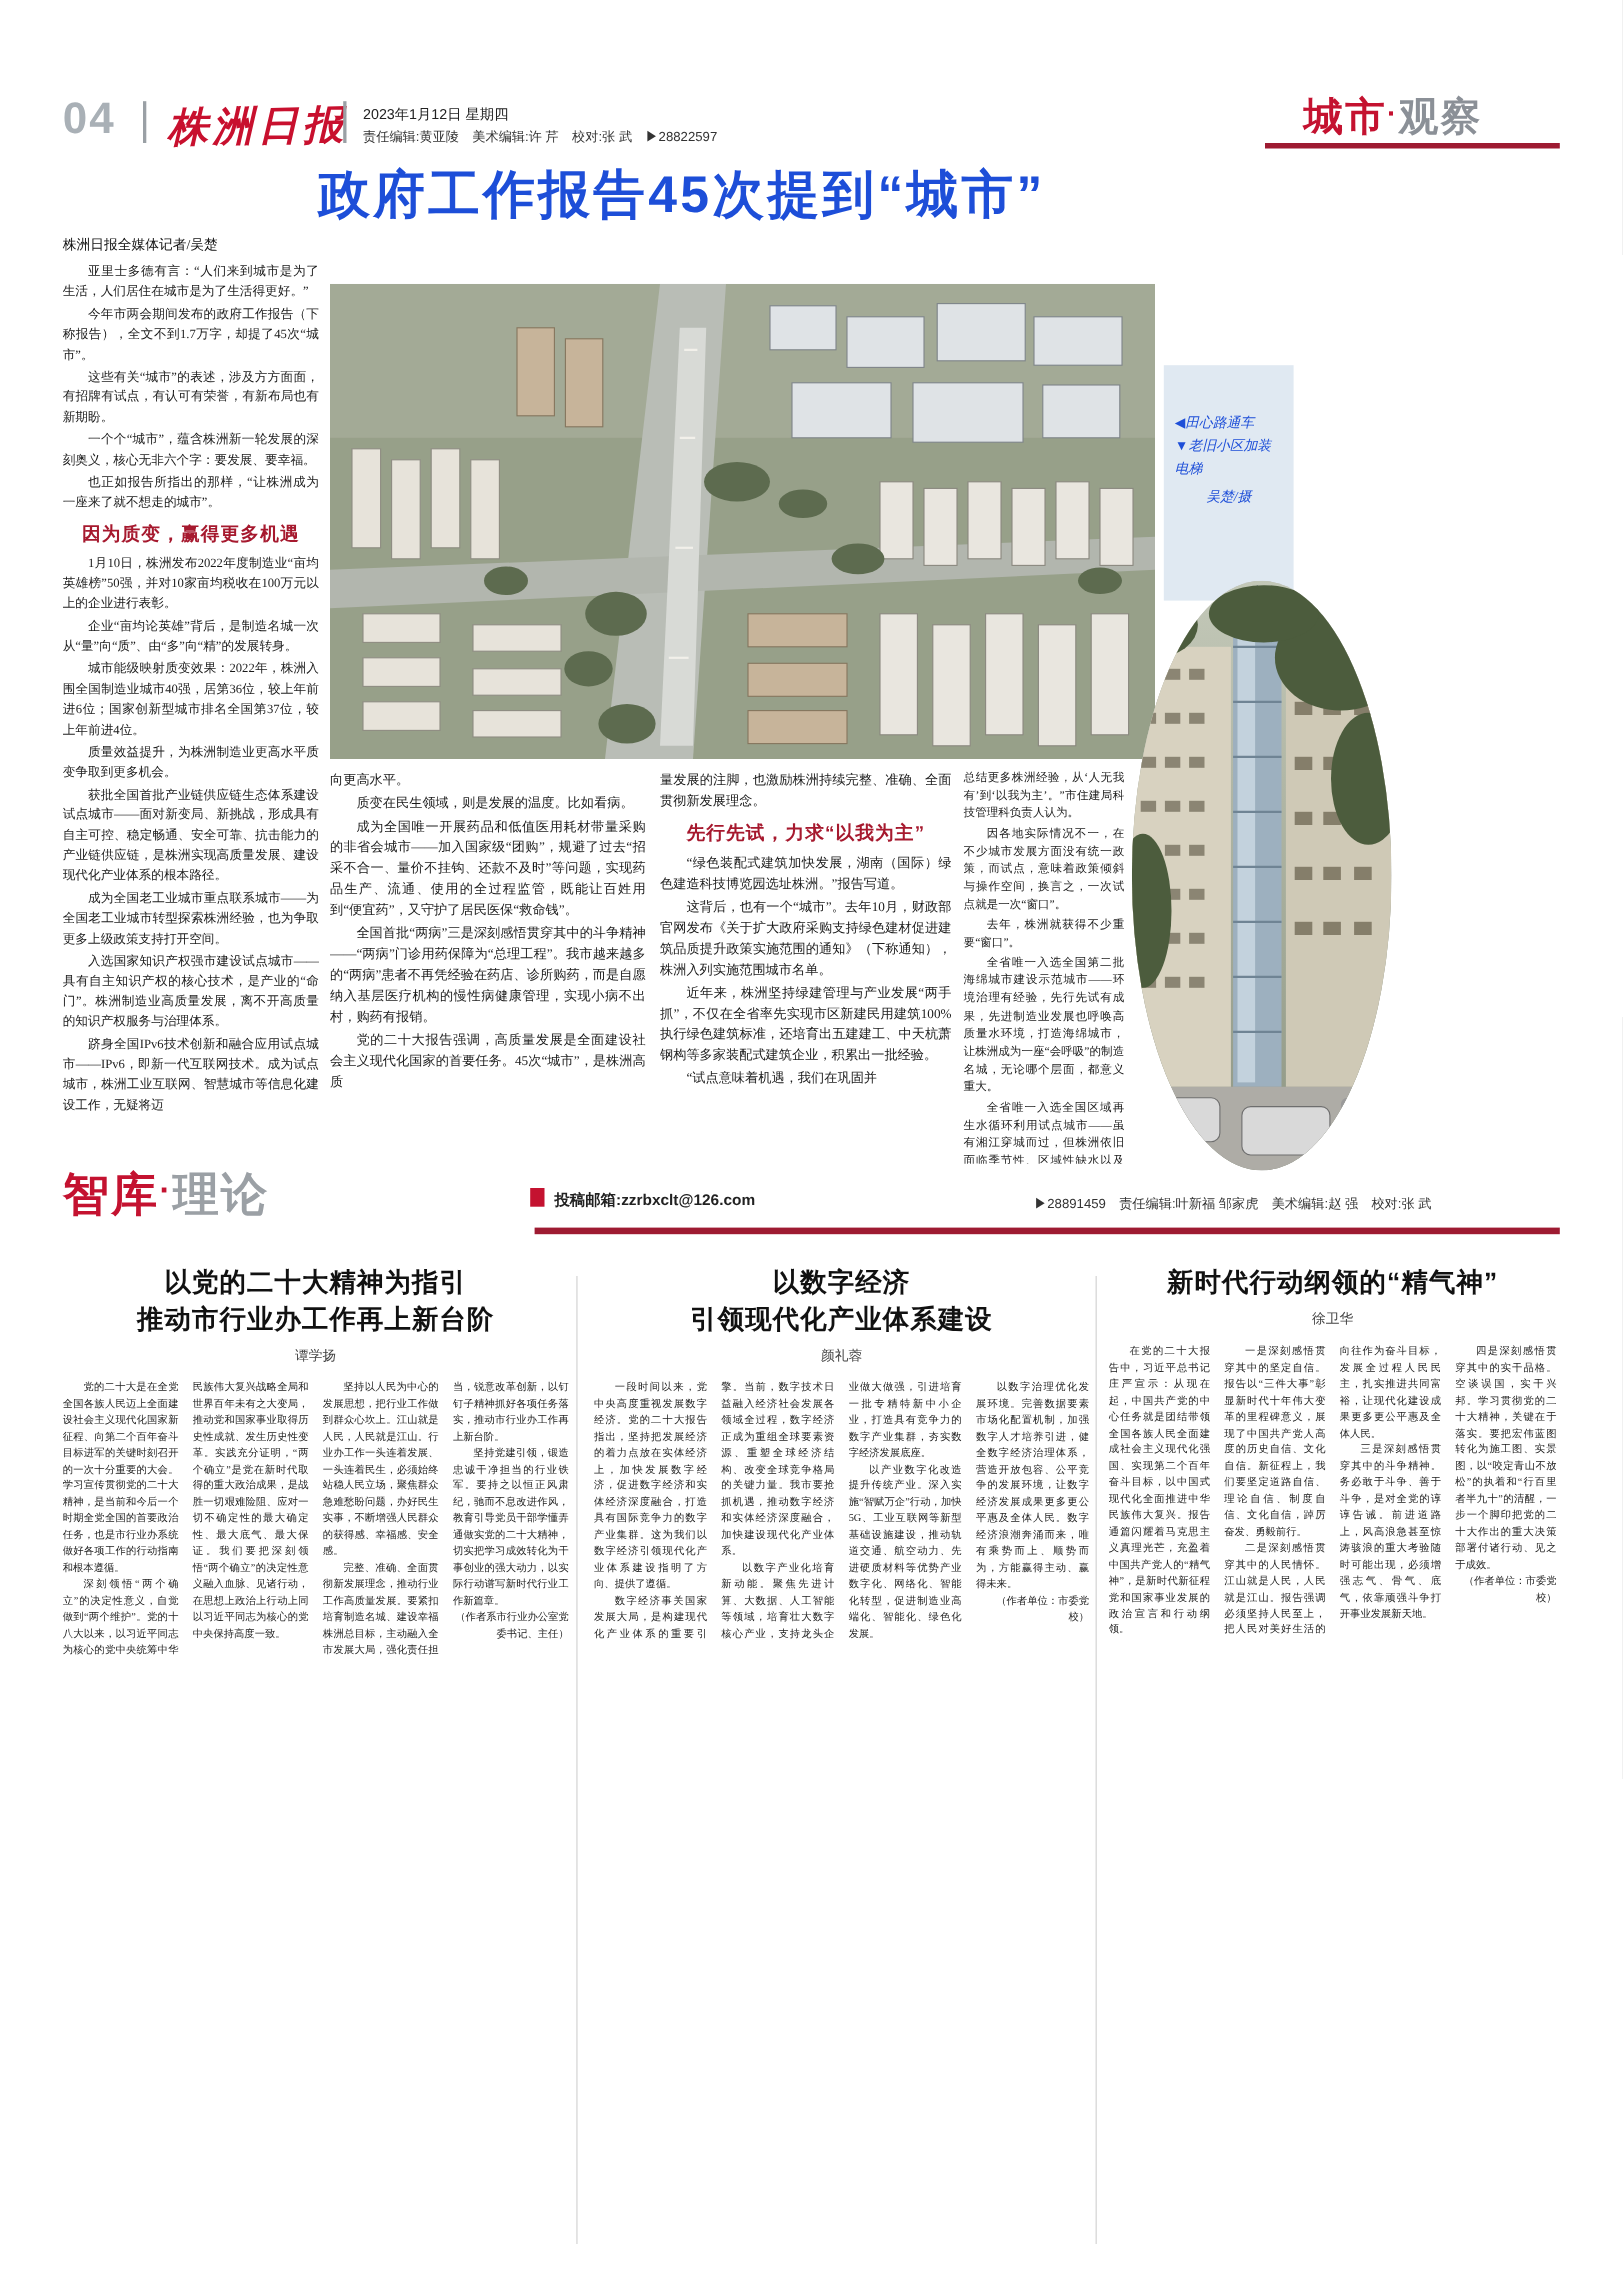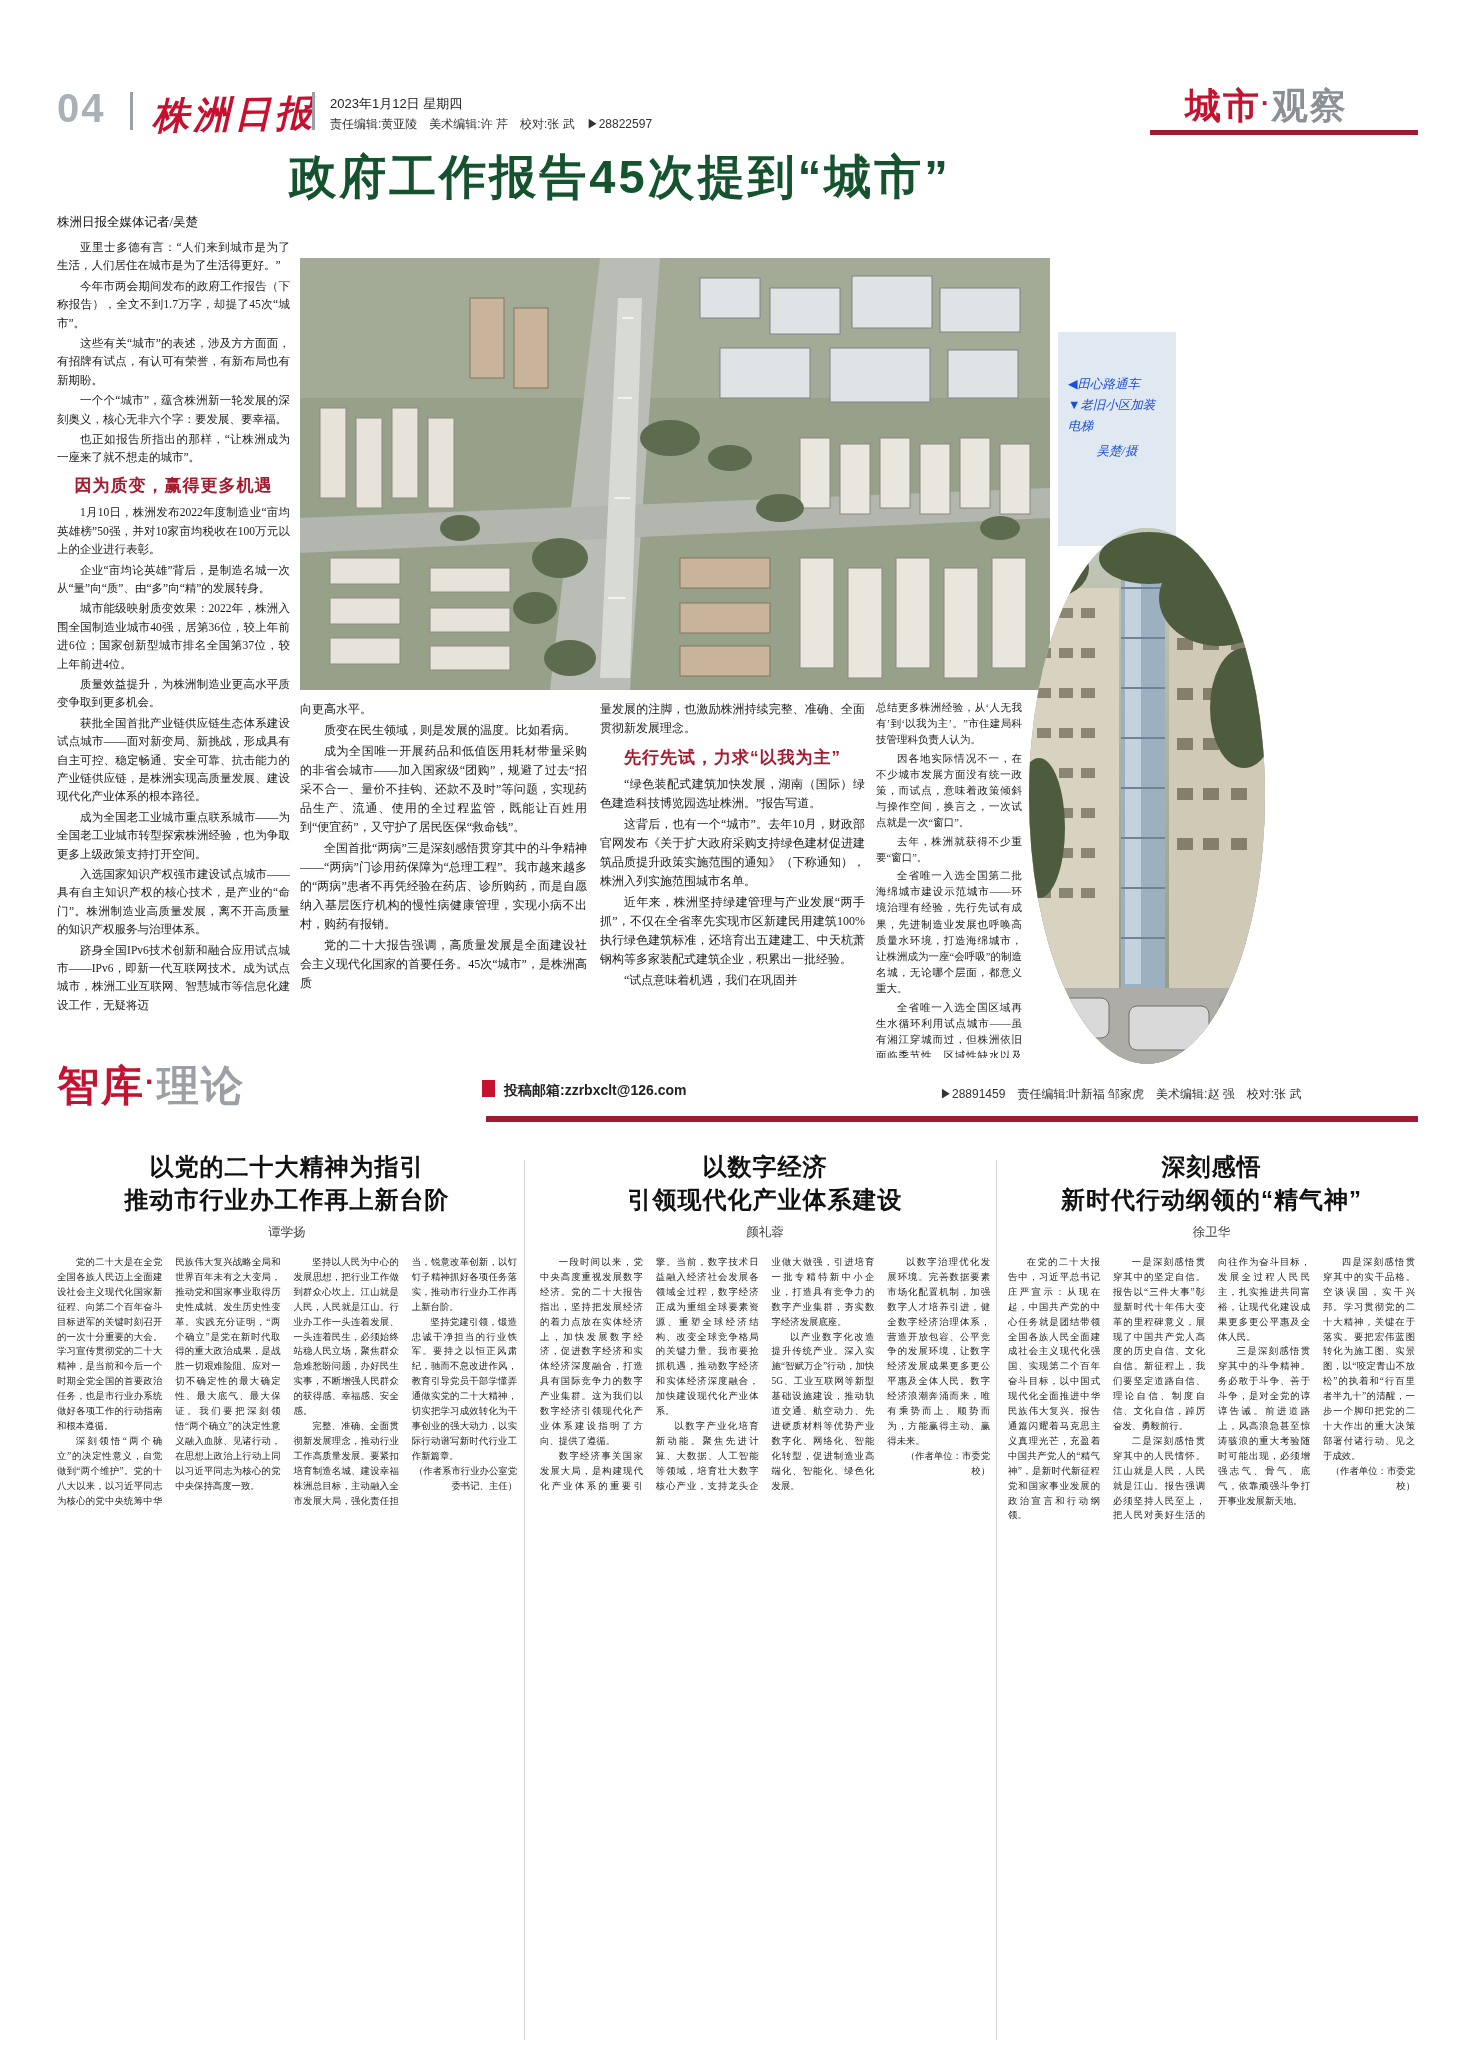--- a/index.html
+++ b/index.html
@@ -14,21 +14,21 @@
   .dateline{position:absolute;left:330px;top:95px;font-size:13px;font-family:"Liberation Sans",sans-serif;color:#222;}
   .editors{position:absolute;left:330px;top:116px;font-size:12px;font-family:"Liberation Sans",sans-serif;color:#333;}
   .section-title{position:absolute;left:1185px;top:82px;font-size:36px;font-weight:bold;
                  font-family:"Liberation Sans",sans-serif;letter-spacing:2px;}
   .section-title .red{color:#c41230;}
   .section-title .dot{color:#c41230;font-size:26px;vertical-align:6px;}
   .section-title .gray{color:#8b9097;}
   .section-rule{position:absolute;left:1150px;top:130px;width:268px;height:5px;background:#9e1b32;}
   
   .headline{position:absolute;left:140px;top:146px;width:960px;text-align:center;
-            font-size:47px;font-weight:bold;color:#14532d;letter-spacing:3px;
+            font-size:47px;font-weight:bold;color:#1d4ed8;letter-spacing:3px;
             font-family:"Liberation Sans","DejaVu Sans",sans-serif;}
   .byline{position:absolute;left:57px;top:214px;width:233px;font-size:12.5px;color:#111;}
   .ncol{position:absolute;overflow:hidden;text-align:justify;}
   .ncol .para{margin:0 0 2px 0;text-indent:2em;}
   .ncol .para.noindent{text-indent:0;}
   .sub-head{color:#a6192e;font-weight:bold;font-size:17px;text-align:center;text-indent:0;
             margin:10px 0 8px 0;font-family:"Liberation Sans",sans-serif;letter-spacing:1px;}
   #col1{left:57px;top:238px;width:233px;height:820px;font-size:11.5px;line-height:18.4px;}
   #col2{left:300px;top:700px;width:287px;height:358px;font-size:12px;line-height:19px;}
   #col3{left:600px;top:700px;width:265px;height:358px;font-size:12px;line-height:19px;}
@@ -323,21 +323,20 @@
         <p class="para">数字经济事关国家发展大局，是构建现代化产业体系的重要引擎。当前，数字技术日益融入经济社会发展各领域全过程，数字经济正成为重组全球要素资源、重塑全球经济结构、改变全球竞争格局的关键力量。我市要抢抓机遇，推动数字经济和实体经济深度融合，加快建设现代化产业体系。</p>
         <p class="para">以数字产业化培育新动能。聚焦先进计算、大数据、人工智能等领域，培育壮大数字核心产业，支持龙头企业做大做强，引进培育一批专精特新中小企业，打造具有竞争力的数字产业集群，夯实数字经济发展底座。</p>
         <p class="para">以产业数字化改造提升传统产业。深入实施“智赋万企”行动，加快5G、工业互联网等新型基础设施建设，推动轨道交通、航空动力、先进硬质材料等优势产业数字化、网络化、智能化转型，促进制造业高端化、智能化、绿色化发展。</p>
         <p class="para">以数字治理优化发展环境。完善数据要素市场化配置机制，加强数字人才培养引进，健全数字经济治理体系，营造开放包容、公平竞争的发展环境，让数字经济发展成果更多更公平惠及全体人民。数字经济浪潮奔涌而来，唯有乘势而上、顺势而为，方能赢得主动、赢得未来。</p>
         <p class="para" style="text-align: right; text-indent: 0px;">（作者单位：市委党校）</p>
       </div>
   </div>
 
   <div id="tta3" class="tt-article">
     <div class="tt-title">
-      <div>深刻感悟</div>
       <div>新时代行动纲领的“精气神”</div>
     </div>
     <div class="tt-author">徐卫华</div>
     <div class="tt-body">
         <p class="para">在党的二十大报告中，习近平总书记庄严宣示：从现在起，中国共产党的中心任务就是团结带领全国各族人民全面建成社会主义现代化强国、实现第二个百年奋斗目标，以中国式现代化全面推进中华民族伟大复兴。报告通篇闪耀着马克思主义真理光芒，充盈着中国共产党人的“精气神”，是新时代新征程党和国家事业发展的政治宣言和行动纲领。</p>
         <p class="para">一是深刻感悟贯穿其中的坚定自信。报告以“三件大事”彰显新时代十年伟大变革的里程碑意义，展现了中国共产党人高度的历史自信、文化自信。新征程上，我们要坚定道路自信、理论自信、制度自信、文化自信，踔厉奋发、勇毅前行。</p>
         <p class="para">二是深刻感悟贯穿其中的人民情怀。江山就是人民，人民就是江山。报告强调必须坚持人民至上，把人民对美好生活的向往作为奋斗目标，发展全过程人民民主，扎实推进共同富裕，让现代化建设成果更多更公平惠及全体人民。</p>
         <p class="para">三是深刻感悟贯穿其中的斗争精神。务必敢于斗争、善于斗争，是对全党的谆谆告诫。前进道路上，风高浪急甚至惊涛骇浪的重大考验随时可能出现，必须增强志气、骨气、底气，依靠顽强斗争打开事业发展新天地。</p>
         <p class="para">四是深刻感悟贯穿其中的实干品格。空谈误国，实干兴邦。学习贯彻党的二十大精神，关键在于落实。要把宏伟蓝图转化为施工图、实景图，以“咬定青山不放松”的执着和“行百里者半九十”的清醒，一步一个脚印把党的二十大作出的重大决策部署付诸行动、见之于成效。</p>
         <p class="para" style="text-align: right; text-indent: 0px;">（作者单位：市委党校）</p>

